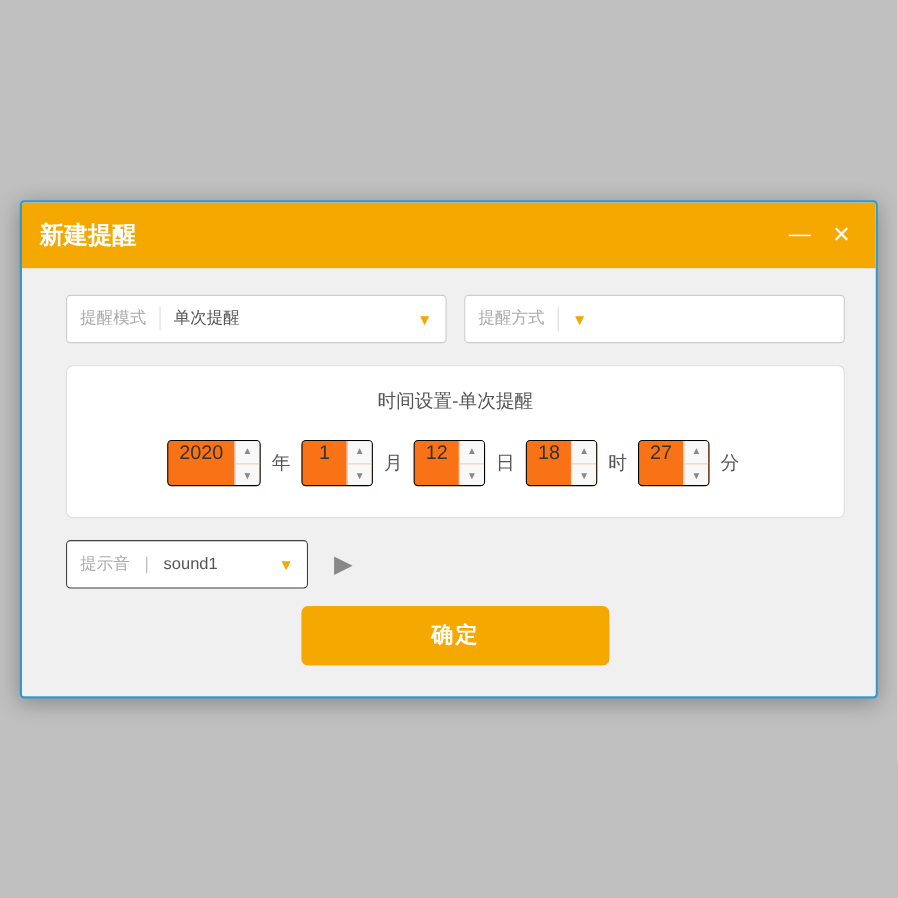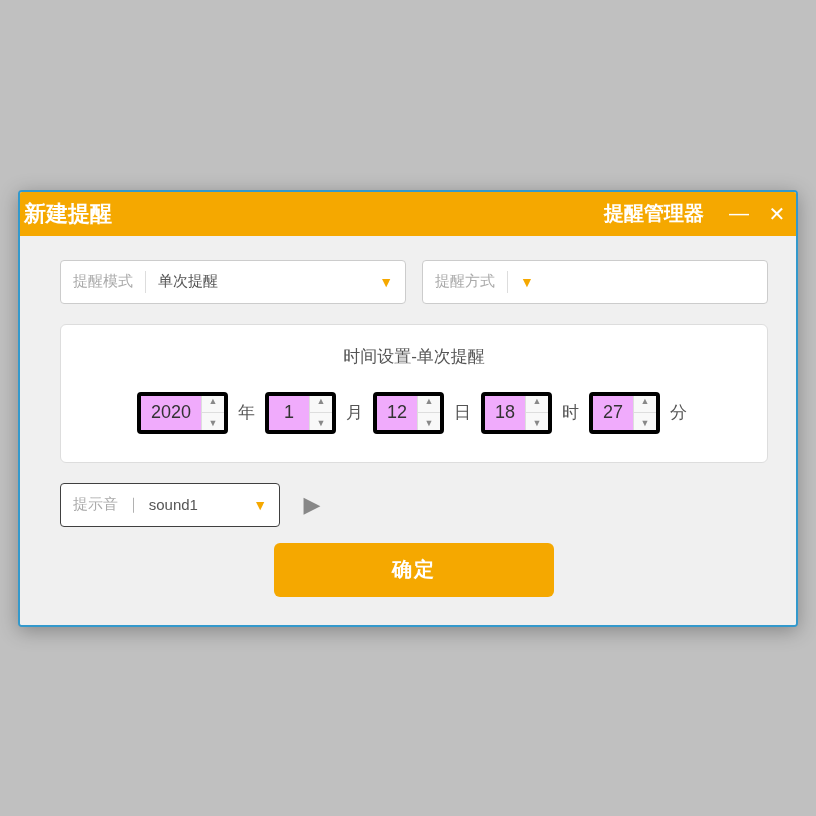--- a/index.html
+++ b/index.html
@@ -18,22 +18,22 @@
       border: 2px solid #3399cc;
       border-radius: 4px;
       overflow: hidden;
       box-shadow: 0 4px 20px rgba(0,0,0,0.3);
     }
     .titlebar {
       background: #f5a800;
       display: flex;
       align-items: center;
       justify-content: space-between;
-      padding: 0 4px;
-      height: 44px;
+      padding: 0 16px;
+      height: 60px;
     }
     .titlebar-left {
       font-size: 22px;
       font-weight: bold;
       color: #fff;
     }
     .titlebar-right {
       display: flex;
       align-items: center;
       gap: 8px;
@@ -111,23 +111,23 @@
       margin-bottom: 24px;
     }
     .time-row {
       display: flex;
       align-items: center;
       justify-content: center;
       gap: 6px;
     }
     .spinner {
       display: flex;
-      align-items: center;
-      background: #f0abfc;
-      border: 4px solid #000000;
+      align-items: flex-start;
+      background: #f97316;
+      border: 1px solid #000000;
       border-radius: 4px;
       overflow: hidden;
       height: 42px;
     }
     .spinner-value {
       padding: 0 8px;
       font-size: 18px;
       color: #333;
       min-width: 40px;
       text-align: center;
@@ -222,21 +222,20 @@
     }
   </style>
 </head>
 <body>
 
 <div class="window">
 
   <div class="titlebar">
     <span class="titlebar-left">新建提醒</span>
     <div class="titlebar-right">
-      <span class="titlebar-app-name">提醒管理器</span>
       <span class="titlebar-btn">—</span>
       <span class="titlebar-btn">✕</span>
     </div>
   </div>
 
   <div class="content">
 
     
     <div class="top-row">
 

